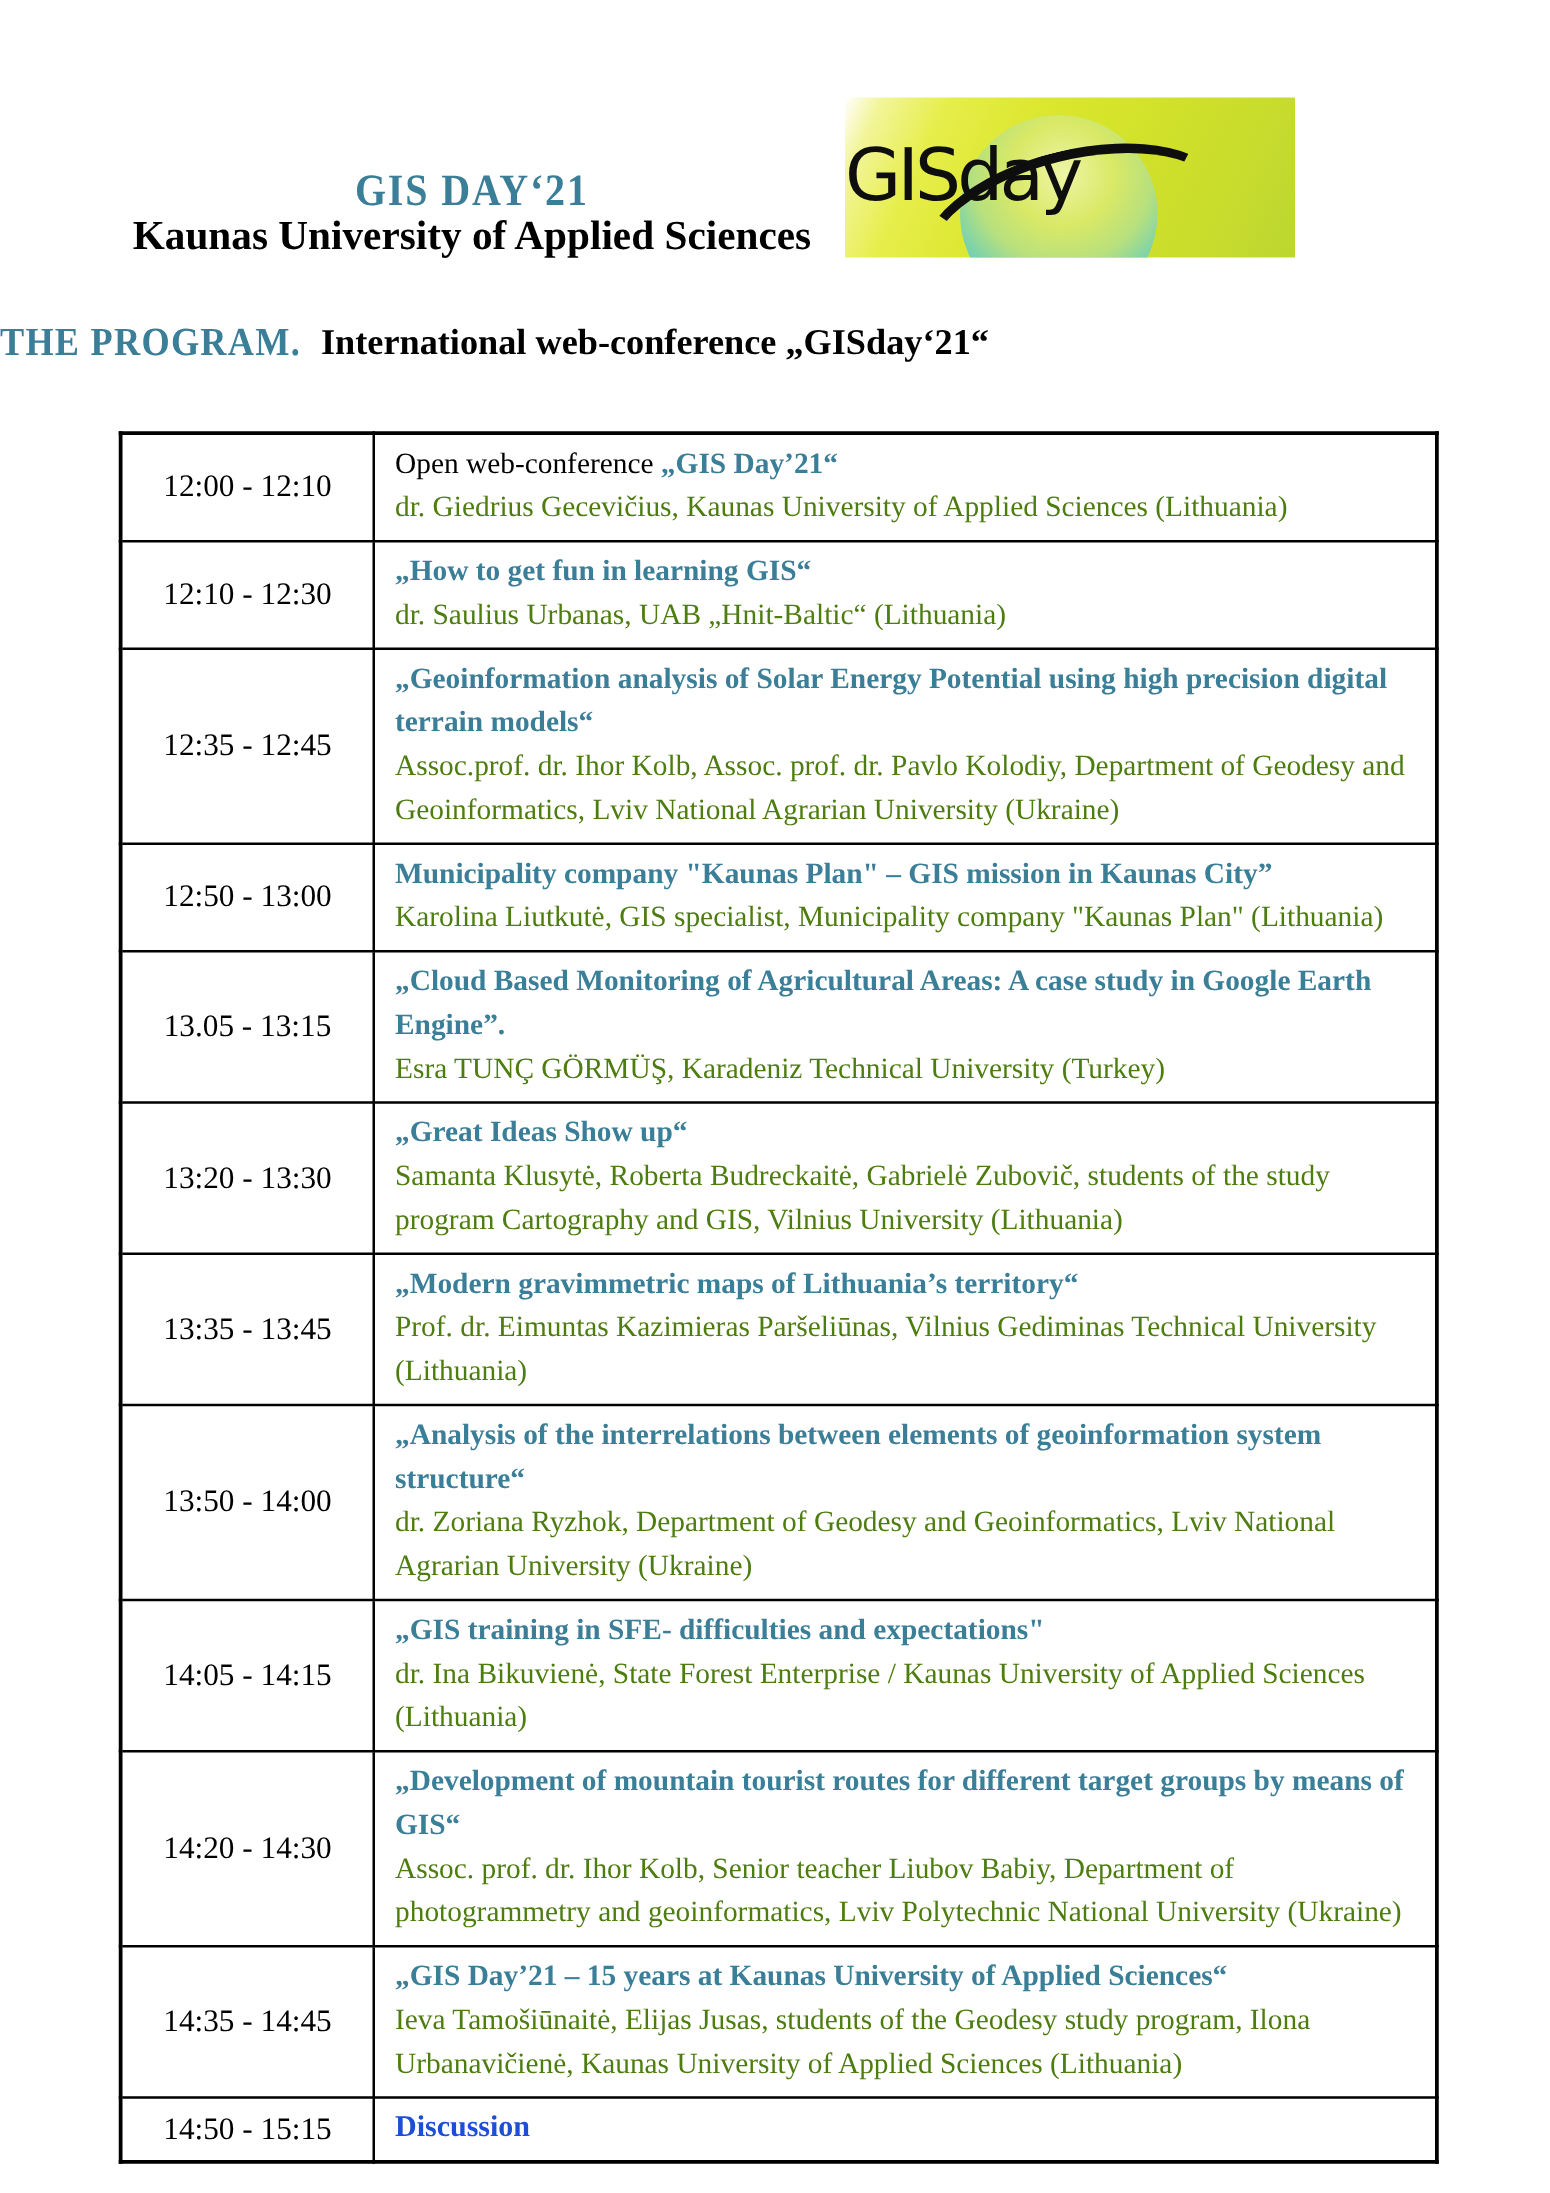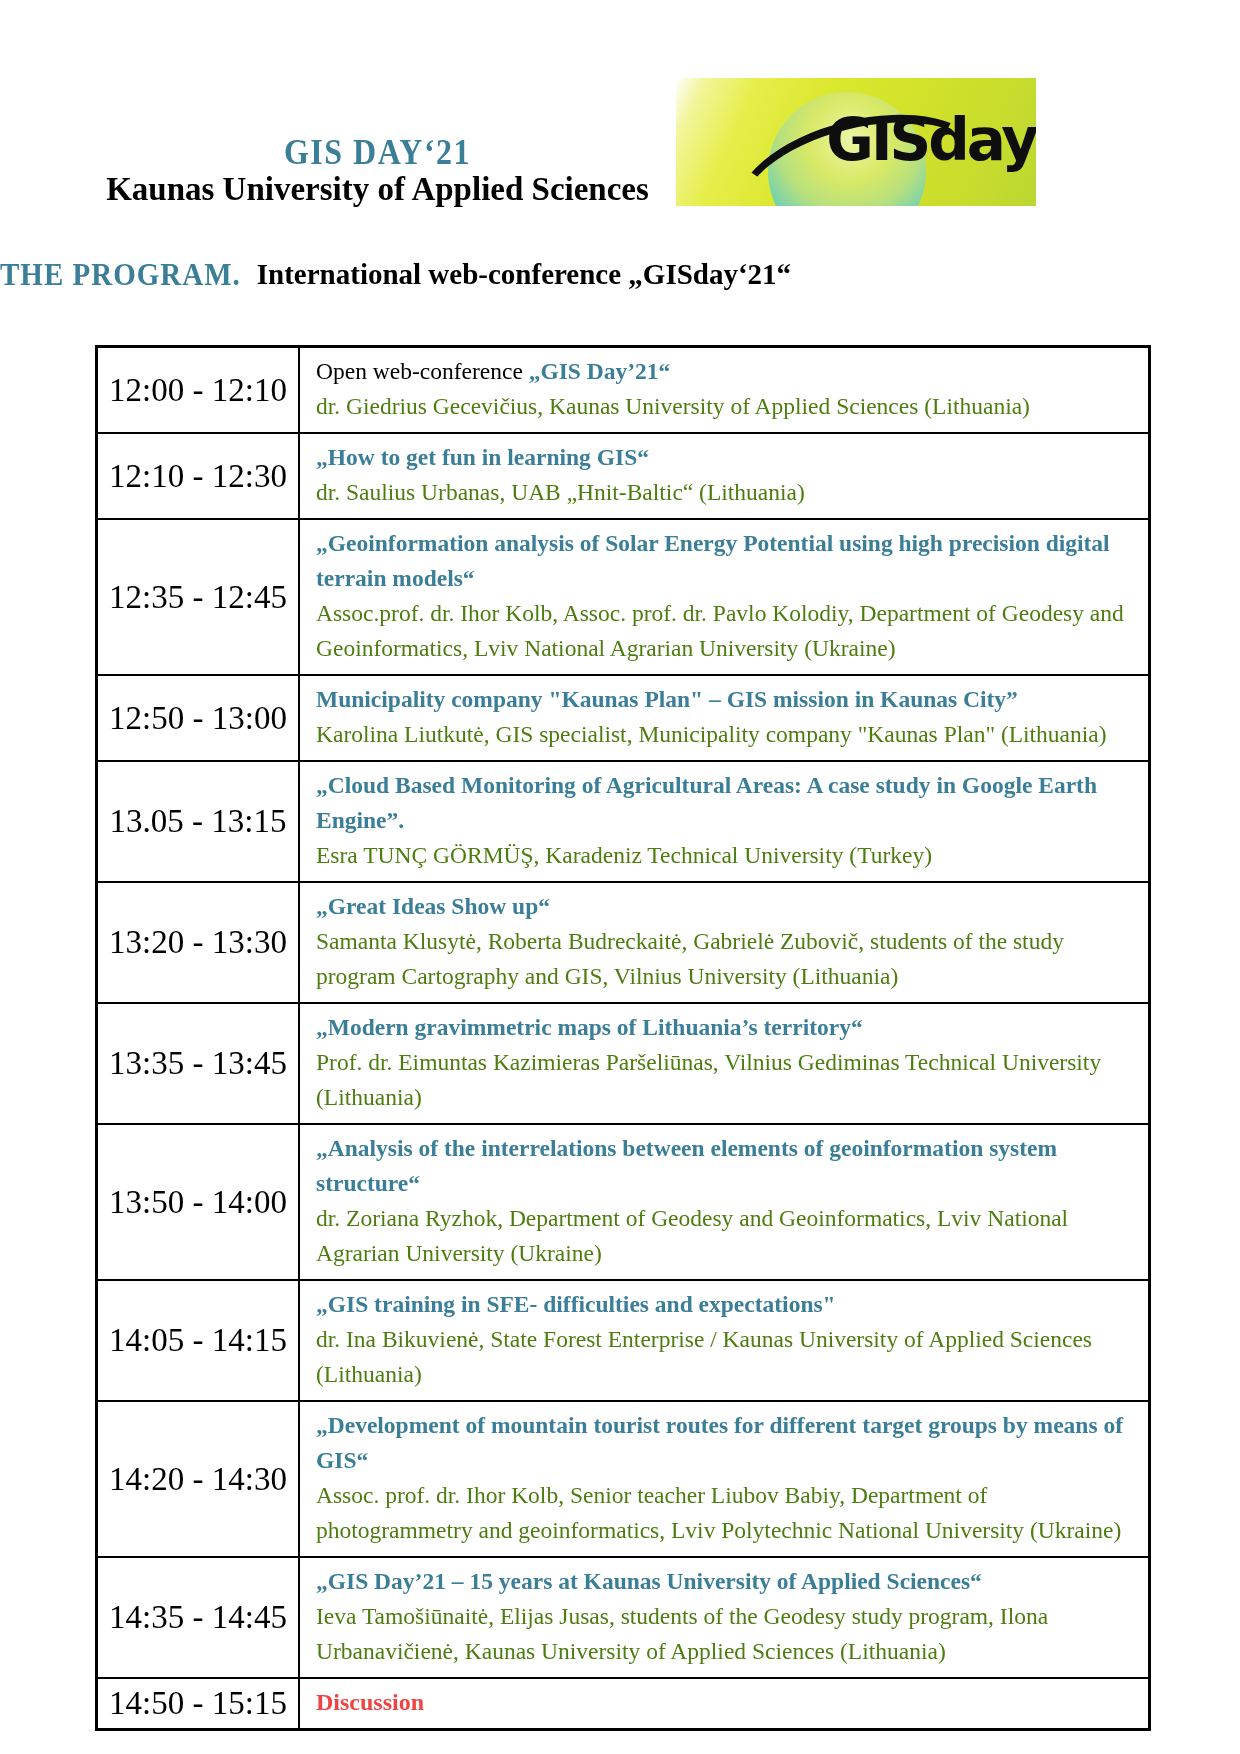--- a/index.html
+++ b/index.html
@@ -25,42 +25,42 @@
   .logo-globe{
     position:absolute;left:92px;top:14px;width:158px;height:158px;border-radius:50%;
     background:radial-gradient(circle at 52% 30%,#eef5a6 0%,#d9e966 30%,#b7e07e 52%,#6fd0b4 72%,#3ec5d6 88%,#2fbede 100%);
   }
   .logo-swoosh{
     position:absolute;left:58px;top:42px;width:238px;height:112px;
     border:7px solid transparent;border-top:8px solid #0e0e0e;border-radius:50%;
     transform:rotate(-14deg);
   }
   .logo-text{
-    position:absolute;left:0;top:30px;width:100%;text-align:right;
-    font-family:"DejaVu Sans", sans-serif;font-weight:700;font-size:58px;
+    position:absolute;left:0;top:30px;width:100%;text-align:left;
+    font-family:"DejaVu Sans", sans-serif;font-weight:400;font-size:58px;
     letter-spacing:-3px;color:#0e0e0e;line-height:64px;
   }
 
   
   .program-heading{position:absolute;top:258px;left:0;width:100%;text-align:left;font-size:29px;font-weight:bold;}
   .program-label{
     color:#3a7e98;letter-spacing:1px;margin-right:16px;display:inline-block;transform:scaleY(1.1);
   }
 
   
   .program-table{
     position:absolute;top:345px;left:95px;width:1056px;
     border-collapse:collapse;border:3px solid #000;table-layout:fixed;
   }
   .program-table td{border:2px solid #000;vertical-align:middle;}
-  td.time-cell{width:196px;text-align:center;font-size:33px;padding:4px 2px;}
+  td.time-cell{width:196px;text-align:center;font-size:25px;padding:4px 2px;}
   td.session-cell{font-size:23.5px;line-height:35px;padding:6px 12px 8px 16px;vertical-align:top;}
   .s-title{color:#3a7e98;font-weight:bold;}
   .s-pre{color:#000;font-weight:normal;}
-  .s-bold{color:#ef4444;font-weight:bold;font-size:24px;}
+  .s-bold{color:#1d4ed8;font-weight:bold;font-size:24px;}
   .speaker{color:#4d7c0f;}
 </style>
 </head>
 <body>
 
 <div class="header-left">
   <div class="event-title">GIS DAY‘21</div>
   <div class="venue-line">Kaunas University of Applied Sciences</div>
 </div>
 

